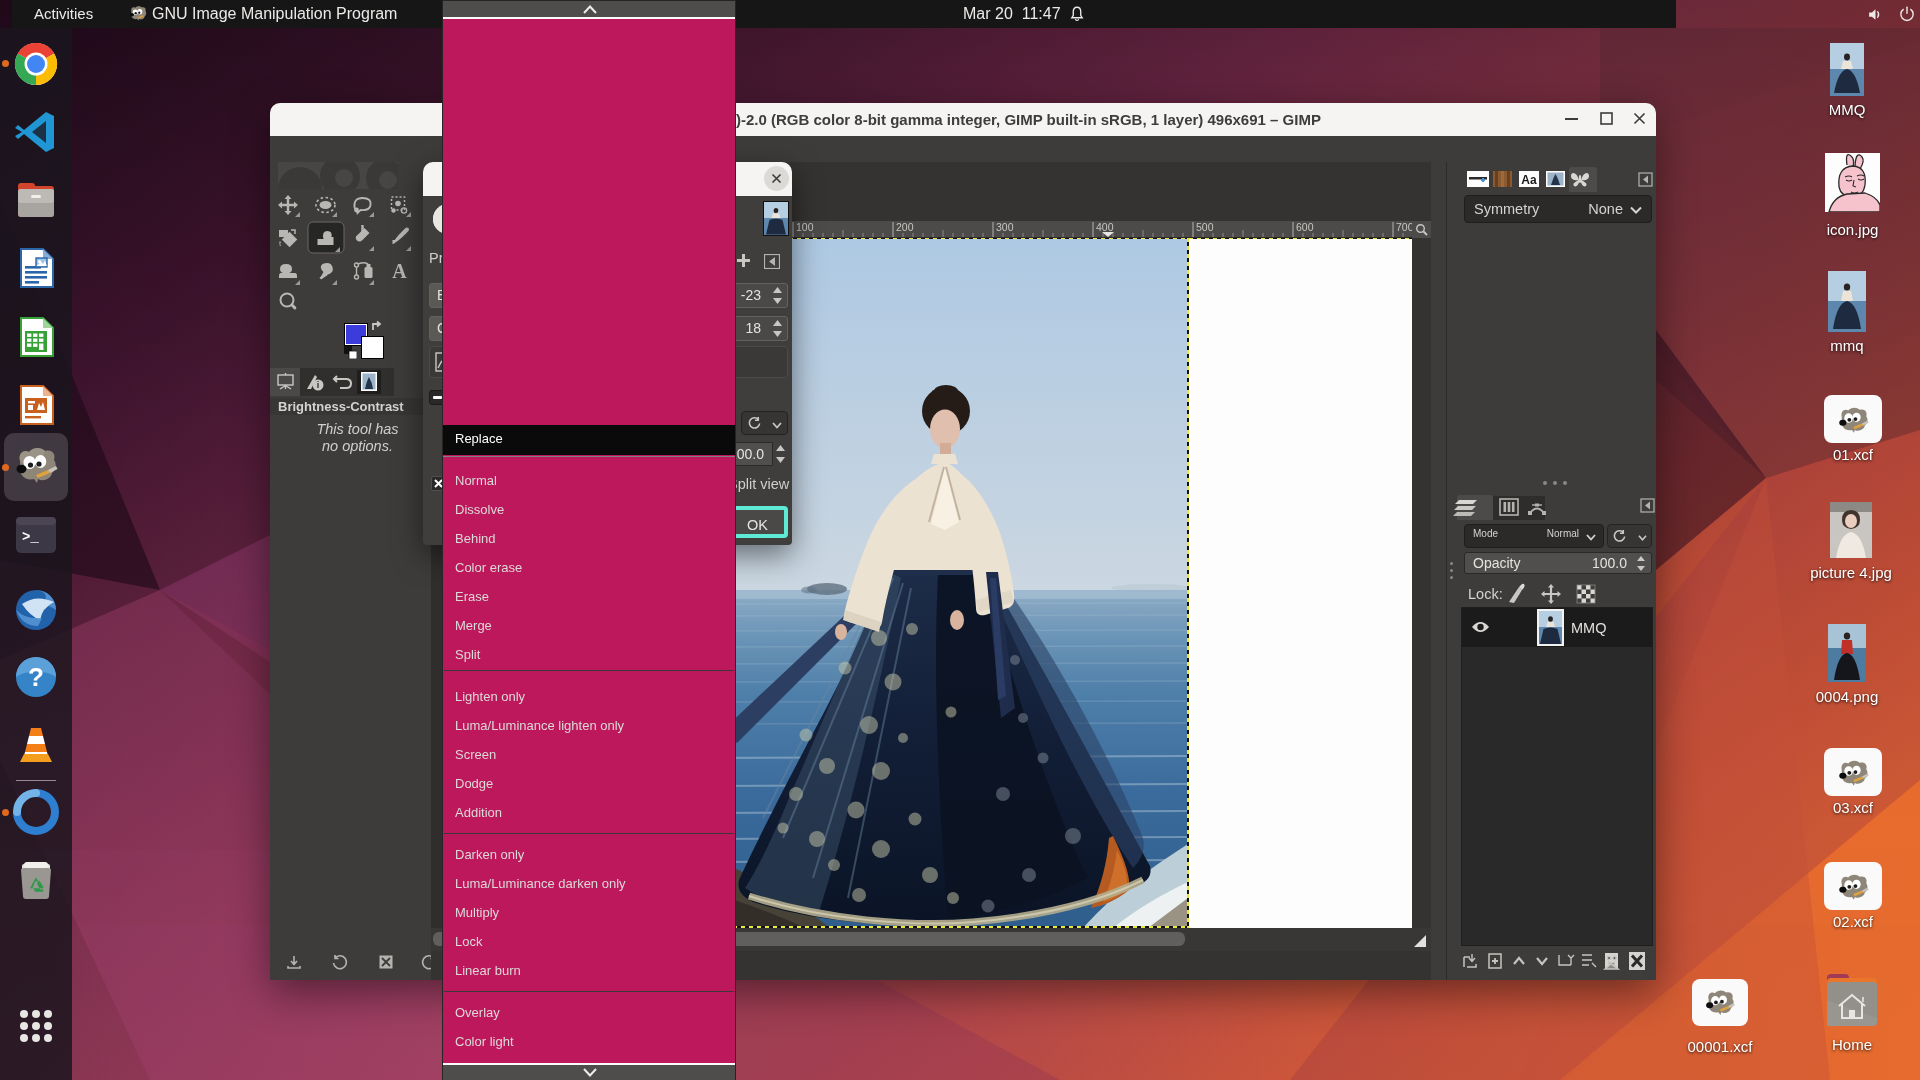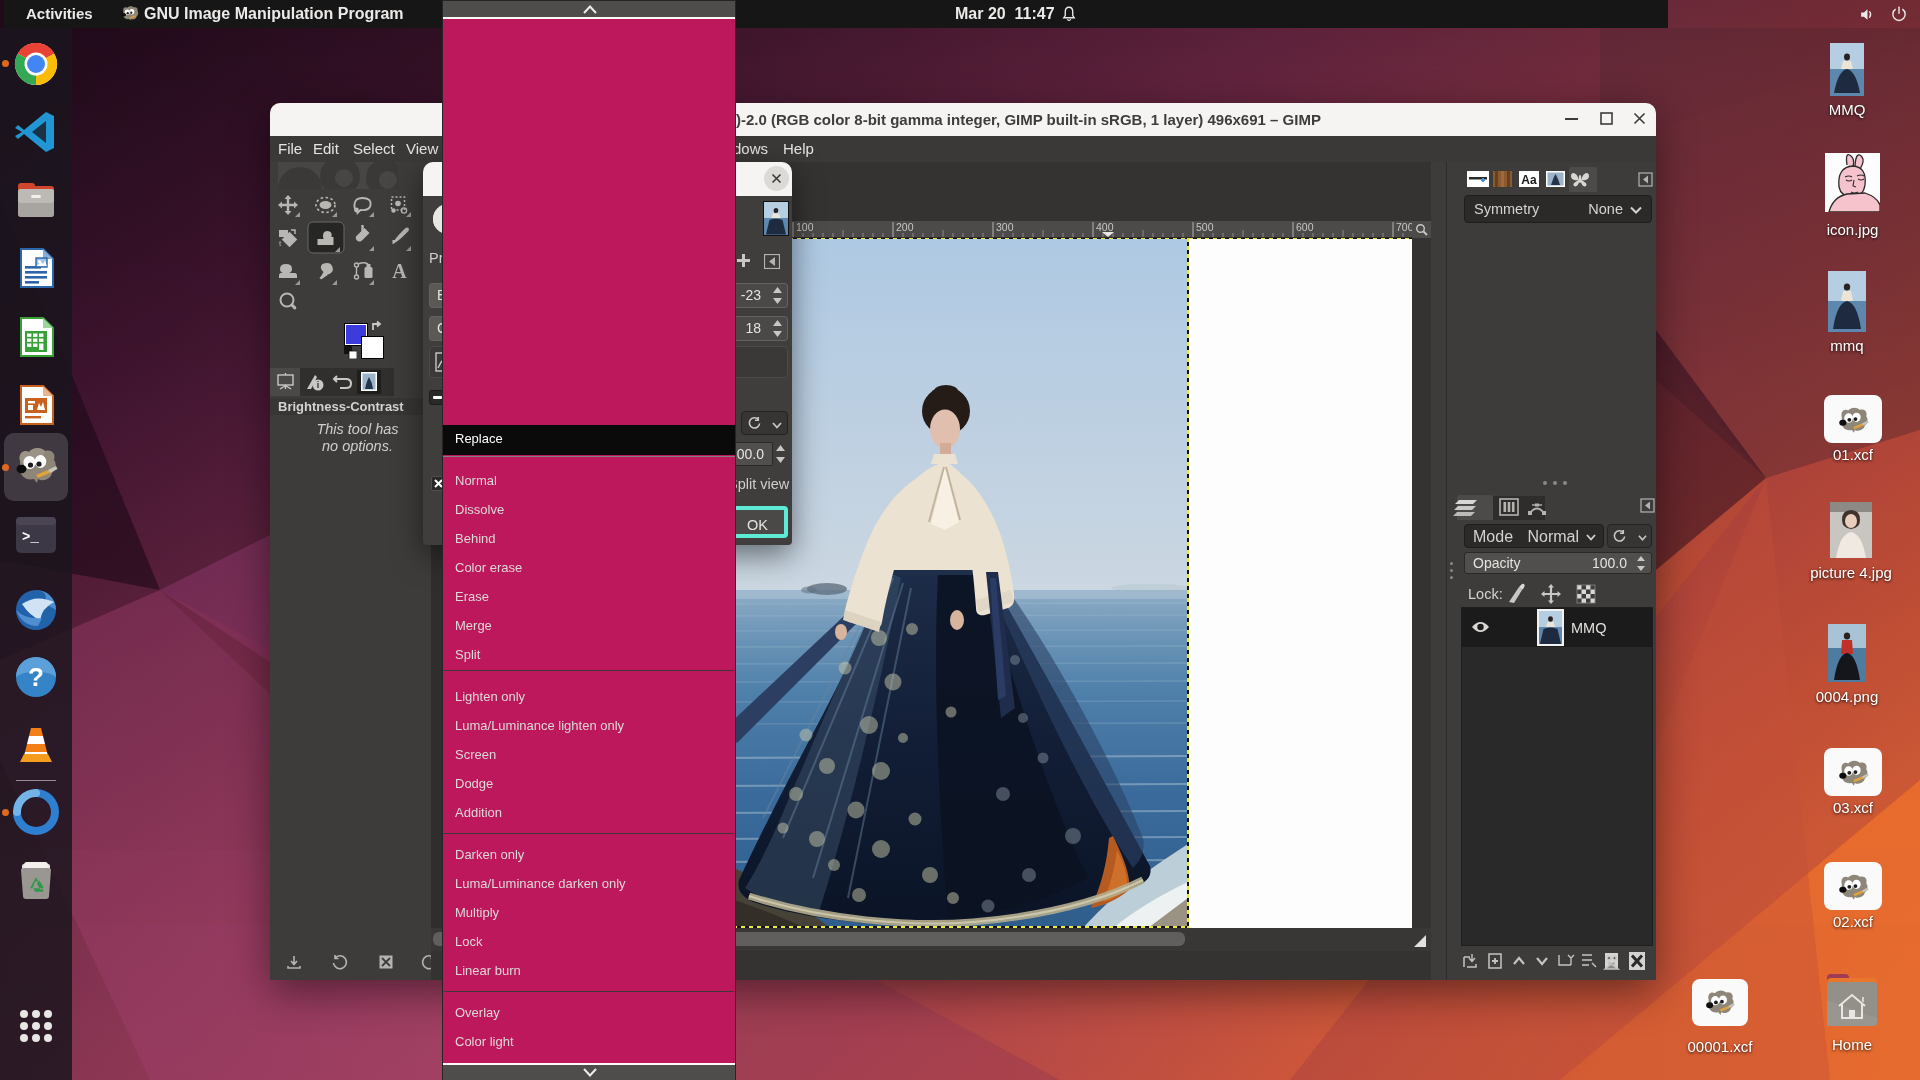--- a/index.html
+++ b/index.html
@@ -2,21 +2,21 @@
 <html><head>
 <meta charset="utf-8">
 <style>
   * { margin:0; padding:0; box-sizing:border-box; }
   html,body { width:1920px; height:1080px; overflow:hidden; background:#000; font-family:"Liberation Sans",sans-serif; }
   .abs { position:absolute; }
   #screen { position:relative; width:1920px; height:1080px; overflow:hidden; }
   
   #wallpaper { left:0; top:0; width:1920px; height:1080px; }
   
-  #topbar { left:4px; top:0; width:1664px; height:28px; background:#161616; color:#eceae8; font-size:15px; z-index:20;font-weight:bold; }
+  #topbar { left:12px; top:0; width:1664px; height:28px; background:#161616; color:#eceae8; font-size:15px; z-index:20; }
   #topbar .item { position:absolute; top:0; height:28px; line-height:28px; }
   
   #dock { left:0; top:28px; width:72px; height:1052px; background:rgba(26,21,30,0.84); z-index:10; }
   .dockicon { position:absolute; left:12px; width:48px; height:48px; }
   .dockdot { position:absolute; left:2px; width:7px; height:7px; border-radius:50%; background:#e0681f; }
   
   #gwin { left:270px; top:60px; width:1386px; height:877px; border-radius:10px 10px 0 0; box-shadow:0 12px 40px rgba(0,0,0,0.45); z-index:30; background:#3d3c3b;margin-top:43px; }
   #gtitle { left:0; top:0; width:1386px; height:33px; background:#f5f4f2; border-radius:10px 10px 0 0; }
   #gtitle .t { position:absolute; top:8px; left:466px; width:920px; font-size:15px; font-weight:bold; color:#3d3d3d; white-space:nowrap; }
   #gmenubar { left:0; top:33px; width:1386px; height:26px; background:#3a3938; color:#e6e4e1; font-size:15px; }
@@ -241,28 +241,20 @@
 <div id="gwin" class="abs">
   <div id="gtitle" class="abs">
         <div class="t">)-2.0 (RGB color 8-bit gamma integer, GIMP built-in sRGB, 1 layer) 496x691 – GIMP</div>
     <div style="position:absolute; left:1295px; top:15px; width:13px; height:2px; background:#3c3c3c"></div>
     <svg style="position:absolute; left:1330px; top:9px" width="13" height="13" viewBox="0 0 13 13" fill="none" stroke="#3c3c3c" stroke-width="1.6">
           <rect x="1" y="1" width="11" height="11"></rect>
         </svg>
     <svg style="position:absolute; left:1363px; top:9px" width="13" height="13" viewBox="0 0 13 13" stroke="#3c3c3c" stroke-width="1.6">
           <path d="M1.5 1.5 L11.5 11.5 M11.5 1.5 L1.5 11.5"></path>
         </svg>
-  </div>
-  <div id="gmenubar" class="abs">
-    <span style="left:8px">File</span>
-        <span style="left:43px">Edit</span>
-        <span style="left:83px">Select</span>
-        <span style="left:136px">View</span>
-    <span style="left:463px">dows</span>
-        <span style="left:513px">Help</span>
   </div>
   <div id="lpanel" class="abs panel">
 
     <svg class="abs" style="left:8px; top:0px" width="120" height="27" viewBox="0 0 120 27">
       <rect width="120" height="27" fill="#474645"></rect>
       <path d="M0 27 A22 22 0 0 1 44 27 Z" fill="#3a3938"></path>
       <circle cx="62" cy="14" r="20" fill="#3a3938"></circle>
       <circle cx="66" cy="16" r="9" fill="#474645"></circle>
       <circle cx="107" cy="16" r="19" fill="#3a3938"></circle>
       <circle cx="110" cy="18" r="9" fill="#474645"></circle>
@@ -723,21 +715,21 @@
         <path d="M4 5 L14 5" stroke-width="1.4"></path>
         <rect x="7" y="3.5" width="4" height="3" fill="#b5b3b0" stroke="none"></rect>
       </g>
 
       <g transform="translate(194,1)">
         <rect x="0" y="0" width="13" height="13" fill="none" stroke="#b5b3b0" stroke-width="1.2"></rect>
         <path d="M9 2.5 L4 6.5 L9 10.5 Z" fill="#b5b3b0"></path>
       </g>
     </svg>
 
-    <div class="abs" style="left:17px; top:362px; width:140px; height:24px; background:#2b2a29; border:1px solid #1f1e1d; border-radius:4px; color:#d5d3d0; font-size:16px">
+    <div class="abs" style="left:17px; top:362px; width:140px; height:24px; background:#2b2a29; border:1px solid #1f1e1d; border-radius:4px; color:#d5d3d0; font-size:10px">
       <span style="position:absolute; left:8px; top:3px">Mode</span>
       <span style="position:absolute; right:24px; top:3px">Normal</span>
       <svg style="position:absolute; right:6px; top:8px" width="12" height="9" viewBox="0 0 12 9" fill="none" stroke="#d5d3d0" stroke-width="1.8">
             <path d="M2 2 L6 6.5 L10 2"></path>
           </svg>
     </div>
     <div class="abs" style="left:160px; top:362px; width:45px; height:24px; background:#363534; border:1px solid #242322; border-radius:4px">
       <svg style="position:absolute; left:4px; top:4px" width="15" height="15" viewBox="0 0 16 16" fill="none" stroke="#c9c7c4" stroke-width="1.7">
         <path d="M12 3.5 A5.5 5.5 0 1 0 13.5 8 M12 1 L12 4.5 L8.5 4.5"></path>
       </svg>

